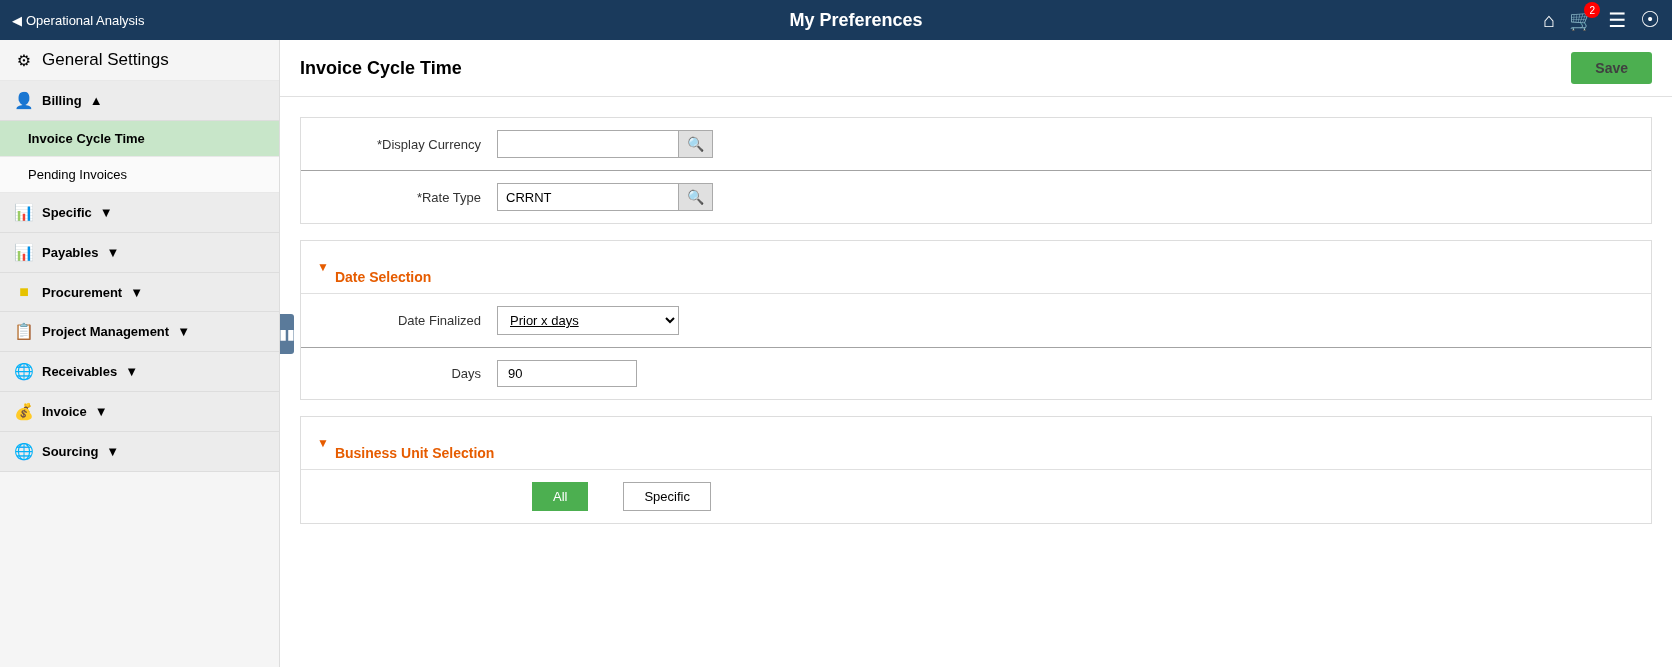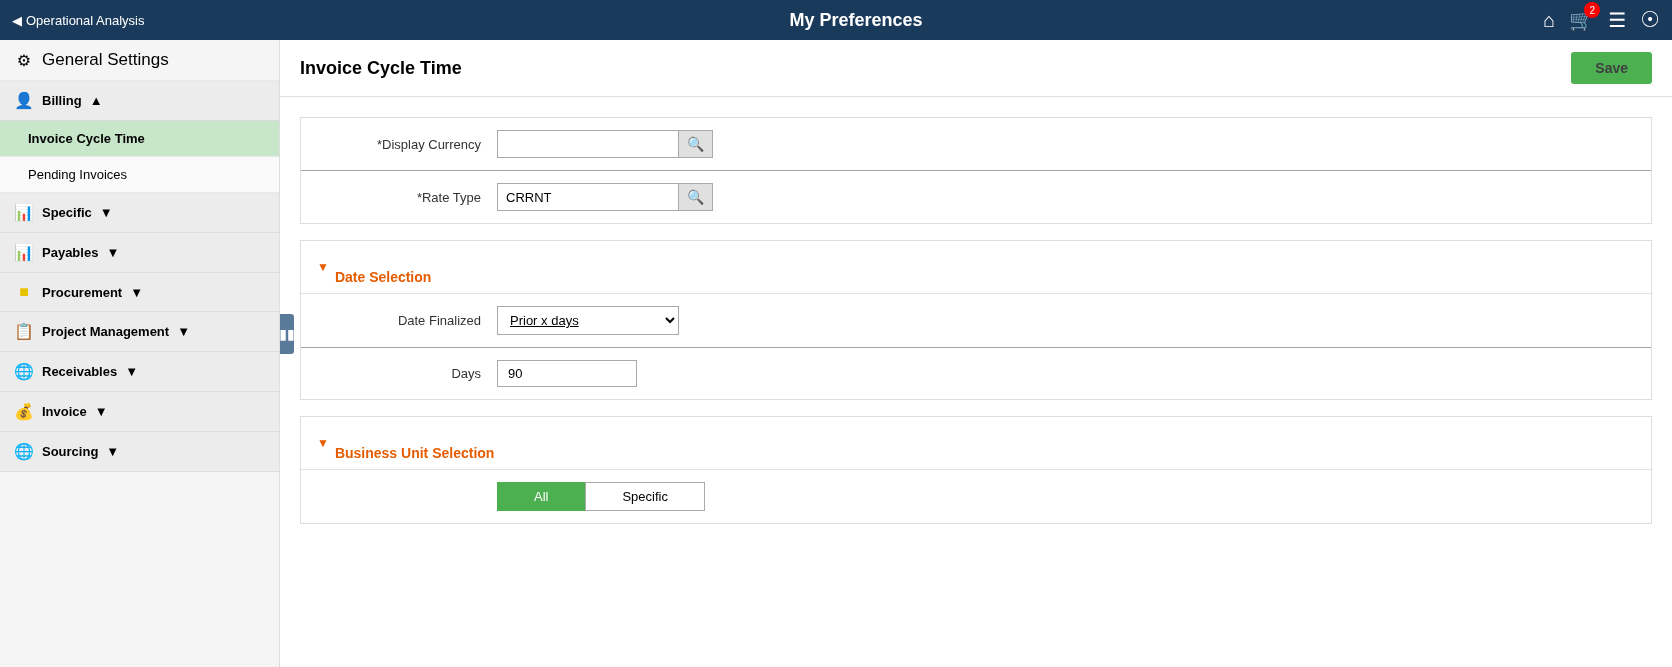--- a/index.html
+++ b/index.html
@@ -229,23 +229,24 @@
     }
 
     
     .btn-group {
       display: flex;
       gap: 0;
     }
     .btn-group-btn {
       border: 1px solid #aaa;
       background: white;
-      padding: 6px 36px;
-      font-size: 13px;
-      cursor: pointer;
+      padding: 6px 20px;
+      font-size: 13px;
+      cursor: pointer;
+      margin-left: 35px;
     }
     .btn-group-btn.active {
       background: #4caf50;
       color: white;
       border-color: #4caf50;
     }
 
     
     .collapse-handle {
       position: absolute;

